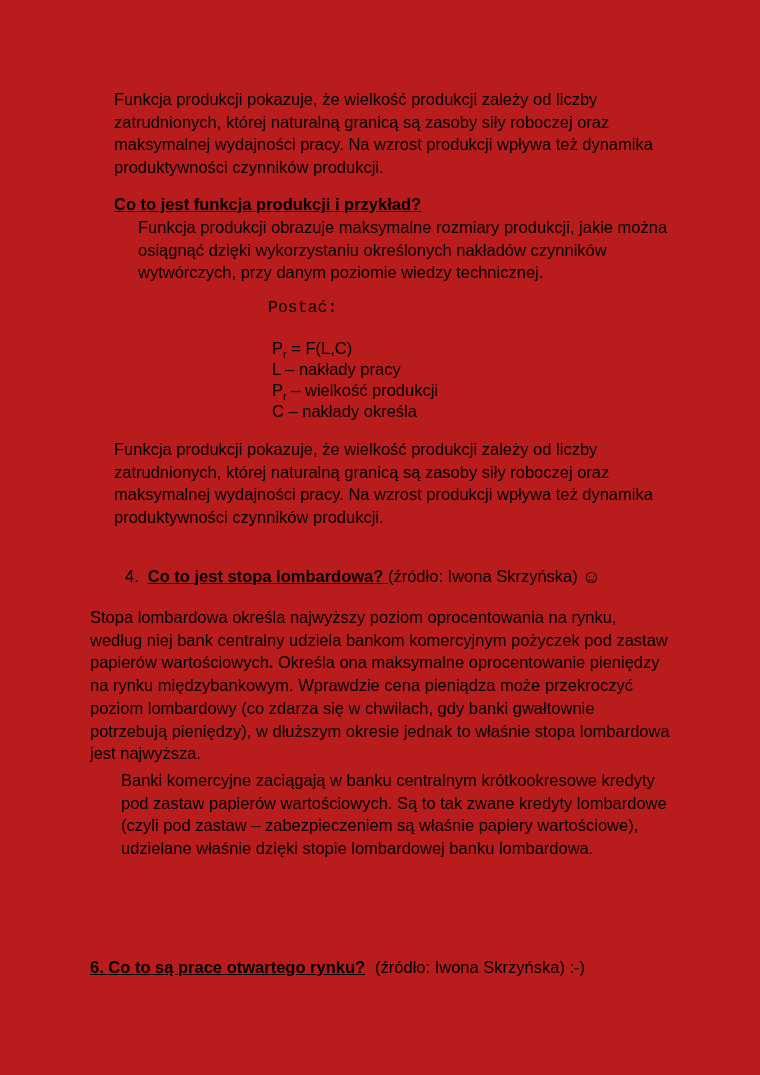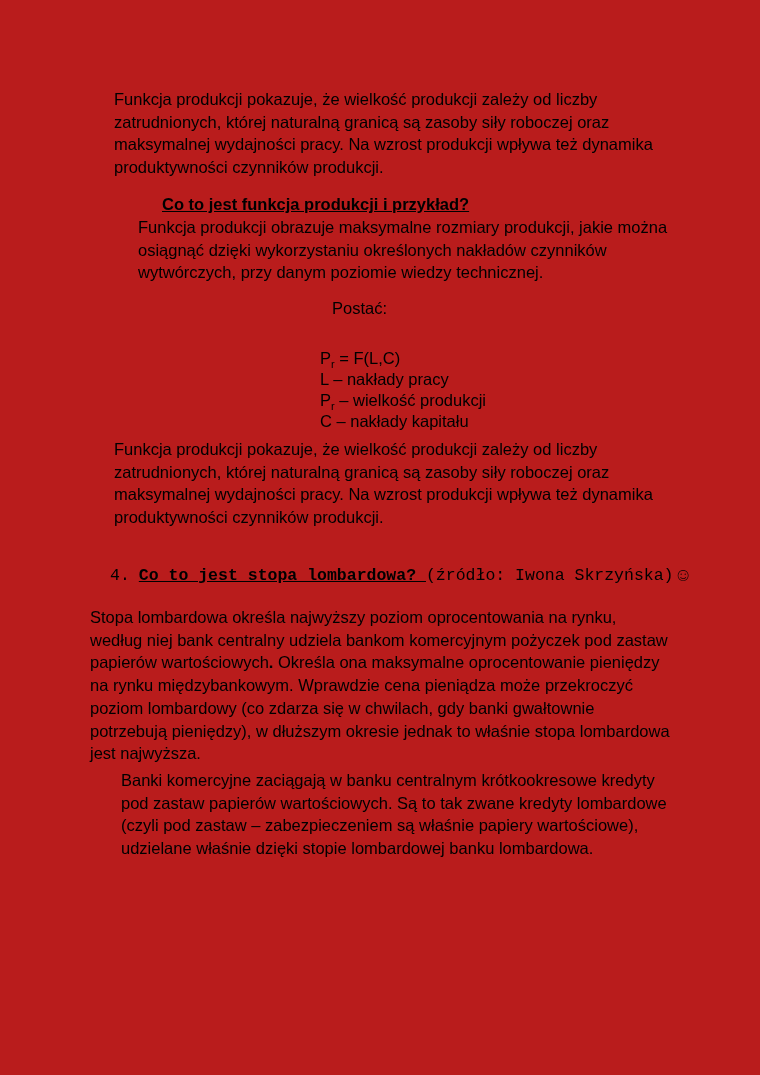--- a/index.html
+++ b/index.html
@@ -11,51 +11,52 @@
     margin: 0 auto;
     background: #b91c1c;
     font-family: "Liberation Sans", sans-serif;
     font-size: 16.5px;
     color: #000000;
     overflow: hidden;
   }
   .block { position: absolute; line-height: 22.5px; }
   .bold { font-weight: bold; }
   .underline { text-decoration: underline; }
-  .nowrap { white-space: nowrap; margin-left: 48px; }
+  .nowrap { white-space: nowrap; }
   sub.fsub { font-size: 11px; line-height: 0; }
   .q-line { white-space: nowrap; }
   .q4-title { font-weight: bold; text-decoration: underline; }
   .q4-number { margin-right: 9px; }
   .q6-source { margin-left: 10px; }
   .smiley { font-size: 19px; margin-left: 4px; vertical-align: -1px; }
   .formula-block div { line-height: 21px; }
 </style>
 </head>
 <body>
 
 <div class="page">
 
   <p class="block" style="left:114px; top:88px; width:548px;">Funkcja produkcji pokazuje, że wielkość produkcji zależy od liczby zatrudnionych, której naturalną granicą są zasoby siły roboczej oraz maksymalnej wydajności pracy. Na wzrost produkcji wpływa też dynamika produktywności czynników produkcji.</p>
 
   <p class="block bold underline nowrap" style="left:114px; top:193px;">Co to jest funkcja produkcji i przykład?</p>
 
   <p class="block" style="left:114px; top:216px; width:548px;margin-left:24px;">Funkcja produkcji obrazuje maksymalne rozmiary produkcji, jakie można osiągnąć dzięki wykorzystaniu określonych nakładów czynników wytwórczych, przy danym poziomie wiedzy technicznej.</p>
 
-  <p class="block nowrap" style="left:284px; top:297px;">Postać:</p>
+  <p class="block nowrap" style="left:268px; top:297px;font-family:Liberation Mono, monospace;">Postać:</p>
 
-  <div class="block formula-block" style="left:272px; top:348px;">
+  <div class="block formula-block" style="left:272px; top:338px;">
     <div class="nowrap"><span>P</span><sub class="fsub">r</sub><span> = F(L,C)</span></div>
     <div class="nowrap"><span>L – nakłady pracy</span><sub class="fsub"></sub><span></span></div>
     <div class="nowrap"><span>P</span><sub class="fsub">r</sub><span> – wielkość produkcji</span></div>
-    <div class="nowrap"><span>C – nakłady kapitału</span><sub class="fsub"></sub><span></span></div>
+    <div class="nowrap"><span>C – nakłady określa</span><sub class="fsub"></sub><span></span></div>
   </div>
 
   <p class="block" style="left:114px; top:438px; width:548px;">Funkcja produkcji pokazuje, że wielkość produkcji zależy od liczby zatrudnionych, której naturalną granicą są zasoby siły roboczej oraz maksymalnej wydajności pracy. Na wzrost produkcji wpływa też dynamika produktywności czynników produkcji.</p>
 
-  <p class="block q-line" style="left:110px; top:565px;font-family:Liberation Mono, monospace;"><span class="q4-number">4.</span><span class="q4-title">Co to jest stopa lombardowa? </span><span>(źródło: Iwona Skrzyńska)</span><span class="smiley">☺</span></p>
+  <p class="block q-line" style="left:125px; top:565px;"><span class="q4-number">4.</span><span class="q4-title">Co to jest stopa lombardowa? </span><span>(źródło: Iwona Skrzyńska)</span><span class="smiley">☺</span></p>
 
   <p class="block" style="left:90px; top:606px; width:582px; line-height:22.7px;"><span>Stopa lombardowa określa najwyższy poziom oprocentowania na rynku, według niej bank centralny udziela bankom komercyjnym pożyczek pod zastaw papierów wartościowych</span><span class="bold">.</span><span> Określa ona maksymalne oprocentowanie pieniędzy na rynku międzybankowym. Wprawdzie cena pieniądza może przekroczyć poziom lombardowy (co zdarza się w chwilach, gdy banki gwałtownie potrzebują pieniędzy), w dłuższym okresie jednak to właśnie stopa lombardowa jest najwyższa.</span></p>
 
   <p class="block" style="left:121px; top:769px; width:560px;">Banki komercyjne zaciągają w banku centralnym krótkookresowe kredyty pod zastaw papierów wartościowych. Są to tak zwane kredyty lombardowe (czyli pod zastaw – zabezpieczeniem są właśnie papiery wartościowe), udzielane właśnie dzięki stopie lombardowej banku lombardowa.</p>
 
+  <p class="block q-line" style="left:90px; top:956px;"><span class="bold underline">6. Co to są prace otwartego rynku?</span><span class="q6-source">(źródło: Iwona Skrzyńska) :-)</span></p>
 
 </div>
 
 </body></html>

